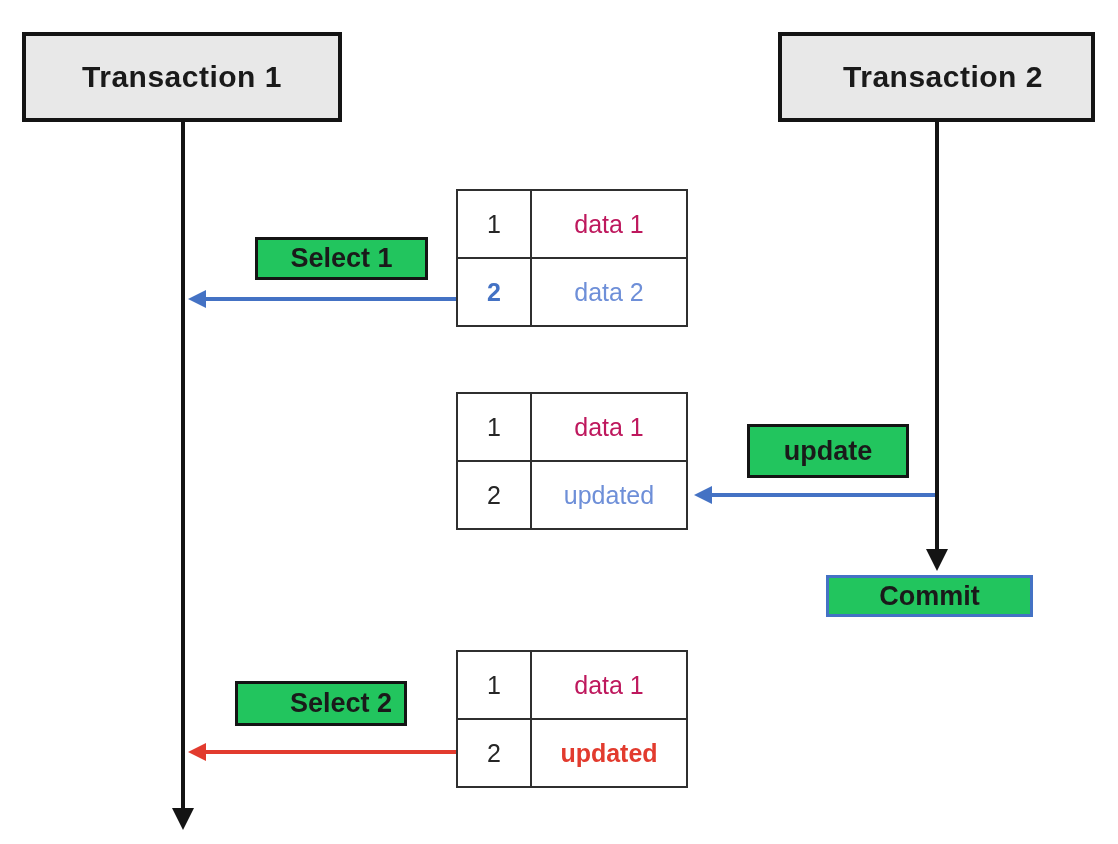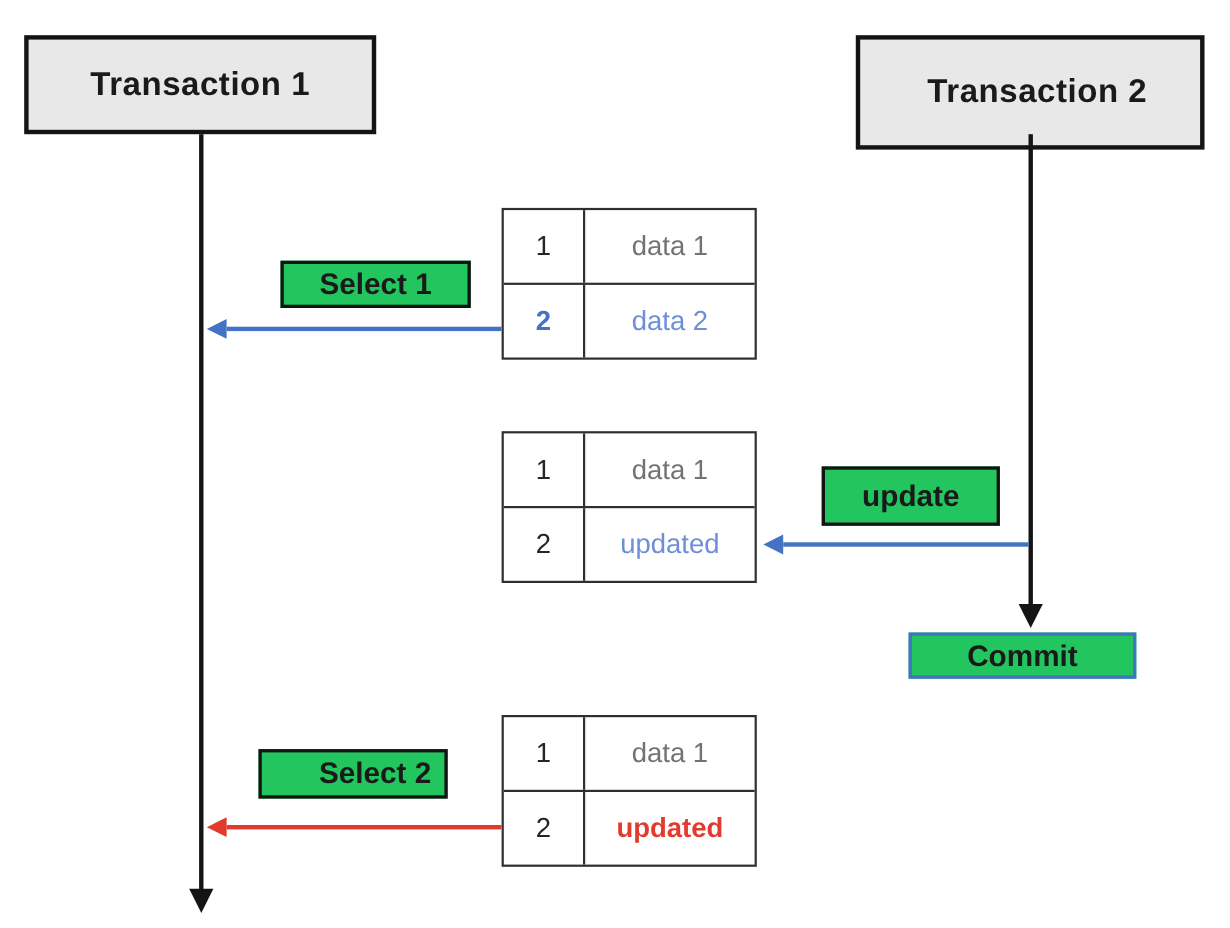--- a/index.html
+++ b/index.html
@@ -9,21 +9,21 @@
   }
 
   
   .actor-box {
     position:absolute; box-sizing:border-box;
     background:var(--actor_fill); border:4px solid var(--line_black);
     display:flex; align-items:center; justify-content:center;
     font-size:30px; font-weight:bold; color:#1a1a1a; letter-spacing:0.5px;
   }
   .actor-1 { left:22px;  top:32px; width:320px; height:90px; }
-  .actor-2 { left:778px; top:32px; width:317px; height:104px;padding-left:13px; }
+  .actor-2 { left:778px; top:32px; width:317px; height:90px;padding-left:13px; }
 
   
   .lifeline { position:absolute; width:4px; background:var(--line_black); }
   .lifeline-1 { left:181px; top:122px; height:688px; }
   .lifeline-2 { left:935px; top:122px; height:428px; }
   .down-head {
     position:absolute; width:0; height:0;
     border-left:11px solid transparent; border-right:11px solid transparent;
     border-top:22px solid var(--line_black);
   }
@@ -68,21 +68,21 @@
   .tbl-select2 { left:456px; top:650px; }
   .trow { display:flex; height:66px; }
   .trow + .trow { border-top:2px solid var(--table_border); }
   .tkey {
     width:72px; border-right:2px solid var(--table_border);
     display:flex; align-items:center; justify-content:center;
     font-size:25px; color:#262626;
   }
   .tval {
     flex:1; display:flex; align-items:center; justify-content:center;
-    font-size:25px; color:#737373;
+    font-size:25px; color:#be185d;
   }
   .tbl-select1 .trow:nth-child(2) .tkey { color:var(--accent_blue); font-weight:bold; }
   .tbl-select1 .trow:nth-child(2) .tval { color:var(--light_blue); }
   .tbl-update  .trow:nth-child(2) .tval { color:var(--light_blue); }
   .tbl-select2 .trow:nth-child(2) .tval { color:var(--alert_red); font-weight:bold; }
 </style>
 </head>
 <body>
 
 <div class="canvas">

